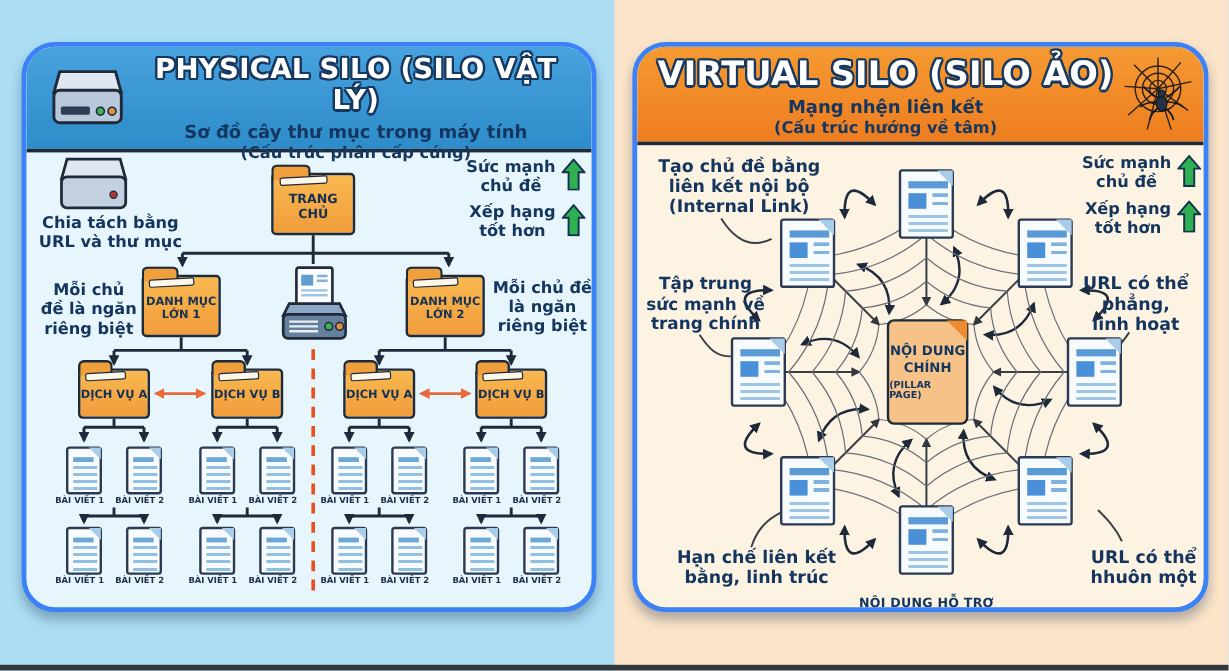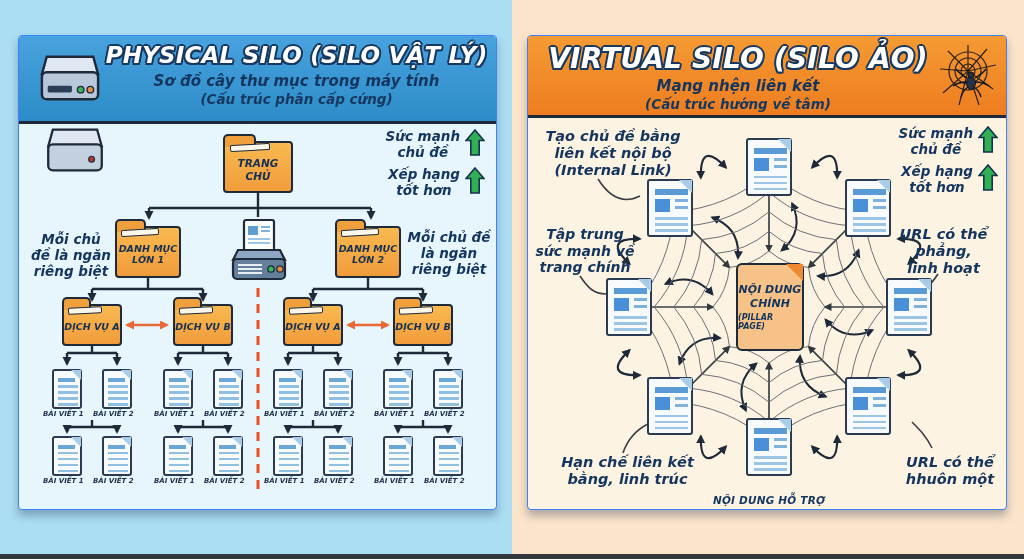--- a/index.html
+++ b/index.html
@@ -2,22 +2,22 @@
 <html><head>
 <meta charset="utf-8">
 <style>
   html,body{margin:0;padding:0;}
   body{font-family:"DejaVu Sans","Liberation Sans",sans-serif;}
   .stage{position:relative;width:1024px;height:559px;overflow:hidden;background:#aadcf2;}
   .bg-left{position:absolute;left:0;top:0;width:512px;height:559px;background:#abddf3;}
   .bg-right{position:absolute;left:512px;top:0;width:512px;height:559px;background:#fbe4c9;}
   .bottom-strip{position:absolute;left:0;bottom:0;width:1024px;height:5px;background:#34383d;}
 
-  .card{position:absolute;border:1px solid #3b82f6;border-radius:4px;overflow:hidden;
-        box-shadow:0 6px 9px rgba(40,60,90,.35);box-sizing:border-box;font-style:italic;}
+  .card{position:absolute;border:4px solid #3b82f6;border-radius:28px;overflow:hidden;
+        box-shadow:0 6px 9px rgba(40,60,90,.35);box-sizing:border-box;}
   .card-left{left:18px;top:35px;width:479px;height:475px;background:#e7f5fc;}
   .card-right{left:527px;top:35px;width:480px;height:475px;background:#fdf3e2;}
 
   .hdr{position:relative;width:100%;box-sizing:border-box;border-bottom:3px solid #1e2a3a;}
   .hdr-left{height:88px;background:linear-gradient(180deg,#48a2dd 0%,#2d8cc9 100%);}
   .hdr-right{height:82px;background:linear-gradient(180deg,#f59a33 0%,#ee7d1f 100%);}
   .titles{position:absolute;top:7px;text-align:center;}
   .titles-left{left:86px;right:8px;}
   .titles-right{left:14px;right:72px;}
   .outline-title{color:#fff;font-weight:bold;font-size:23px;line-height:1.12;letter-spacing:.2px;
@@ -155,20 +155,22 @@
           <path d="M329 289 H369" marker-start="url(#mO)" marker-end="url(#mO)"></path>
         </g>
         <path d="M239 252 V458" stroke="#e84e1f" stroke-width="3" stroke-dasharray="9 7" fill="none"></path>
       </svg>
 
       <svg class="hdr-icon" style="left:26px;top:90px" width="60" height="48" viewBox="0 0 64 52">
         <path d="M8 4 H56 L61 22 H3 Z" fill="#dfe8f2" stroke="#1e2a3a" stroke-width="2.5"></path>
         <rect x="3" y="20" width="58" height="28" rx="5" fill="#c3d0e0" stroke="#1e2a3a" stroke-width="2.5"></rect>
         <circle cx="50" cy="36" r="3.2" fill="#b0392e" stroke="#1e2a3a" stroke-width="1.2"></circle>
       </svg>
+      <div class="note" style="left:8px;top:140px;width:124px;font-size:13.5px">Chia tách bằng
+URL và thư mục</div>
 
       <div class="metric" style="left:348px;top:93px">
         <span class="metric-label">Sức mạnh
 chủ đề</span>
         <svg width="20" height="27" viewBox="0 0 20 27">
           <path d="M10 1 L19 11.5 H14.2 V26 H5.8 V11.5 H1 Z" fill="#2fb052" stroke="#14324f" stroke-width="1.6"></path>
         </svg>
       </div>
       <div class="metric" style="left:348px;top:131px">
         <span class="metric-label">Xếp hạng

